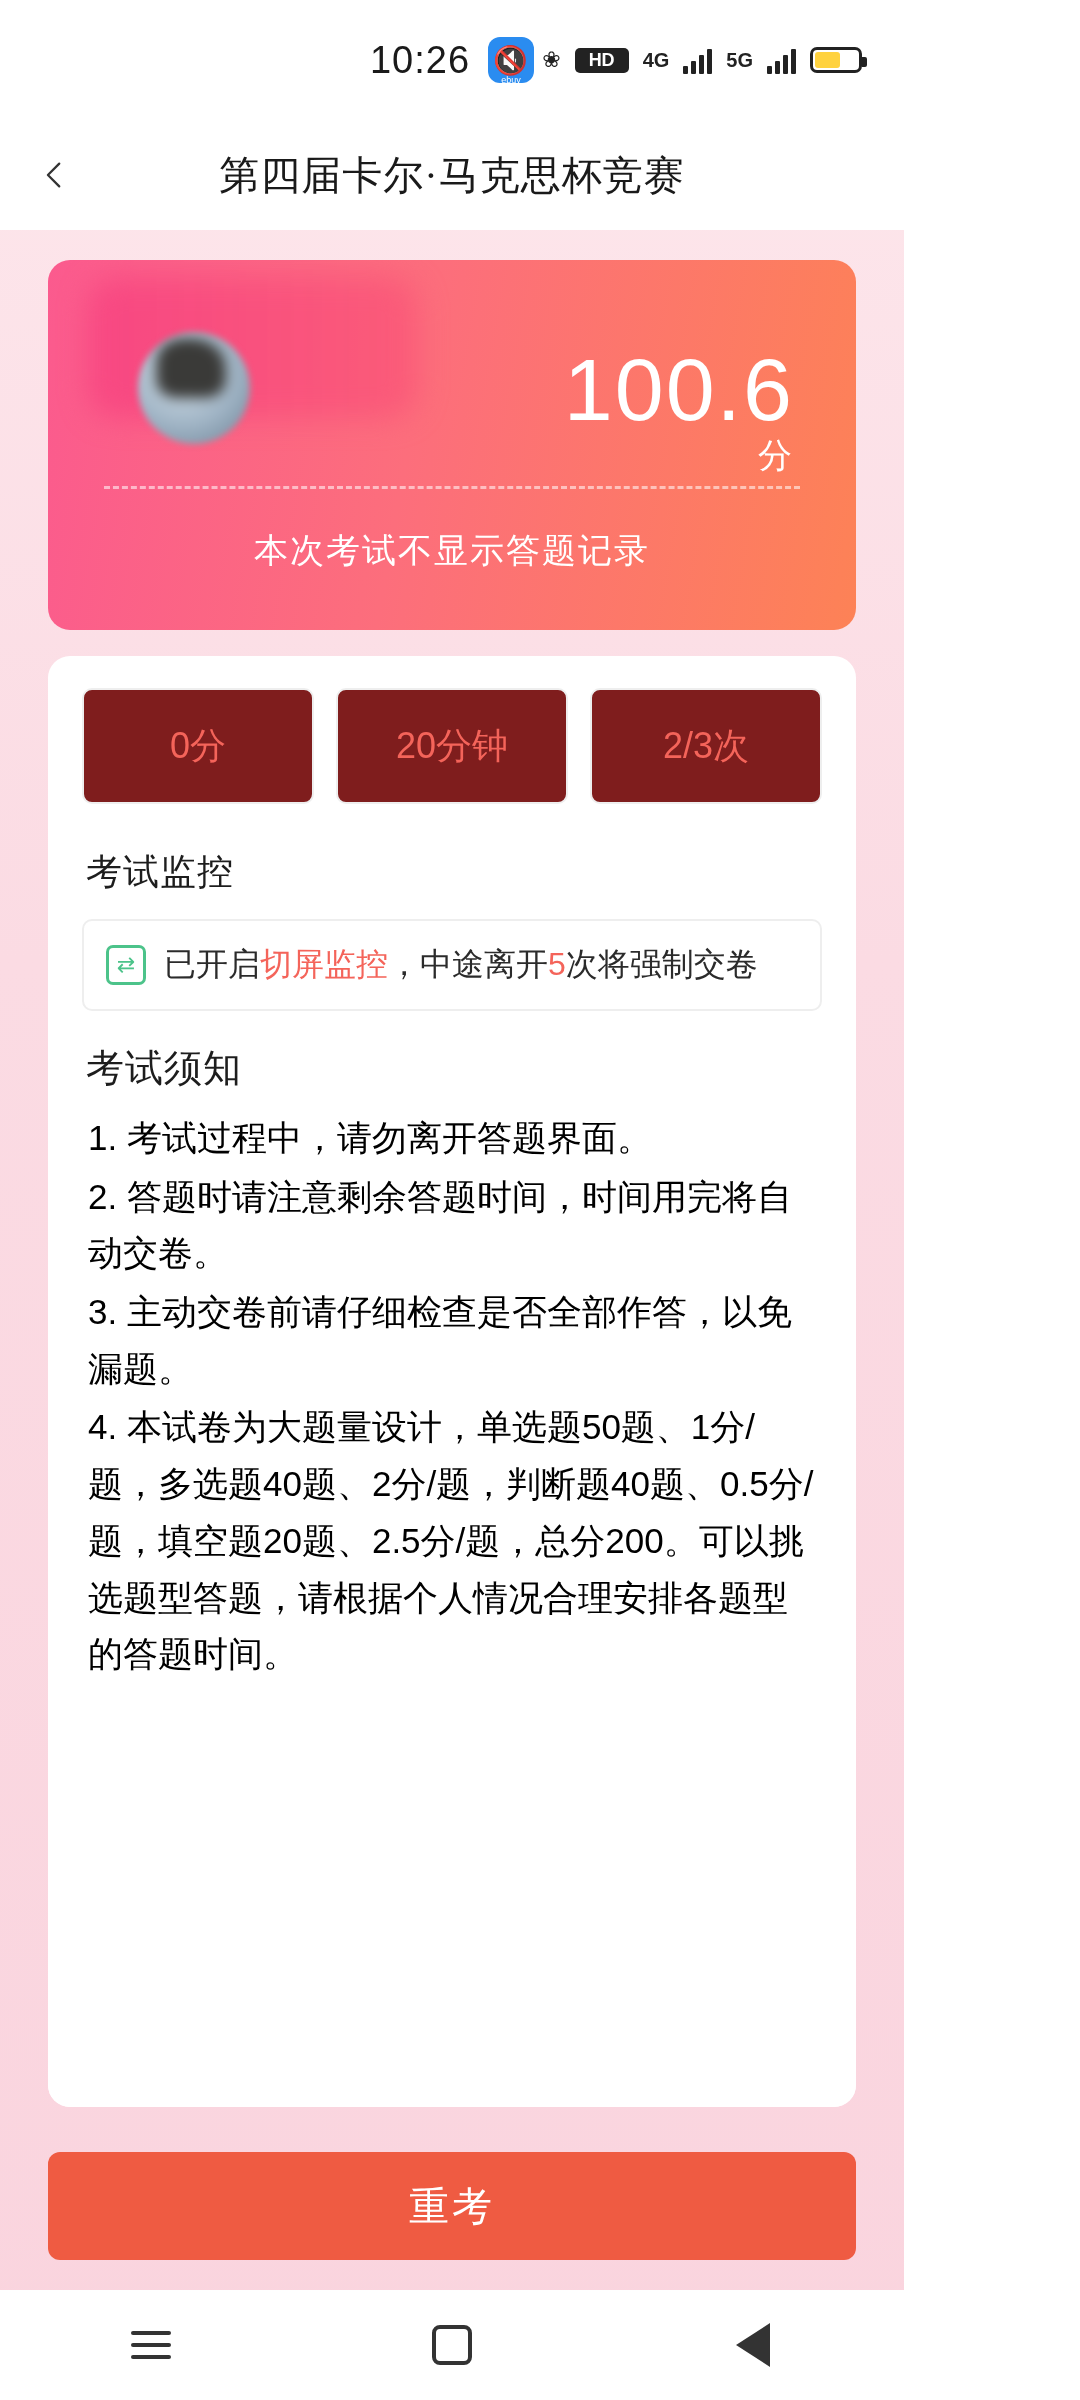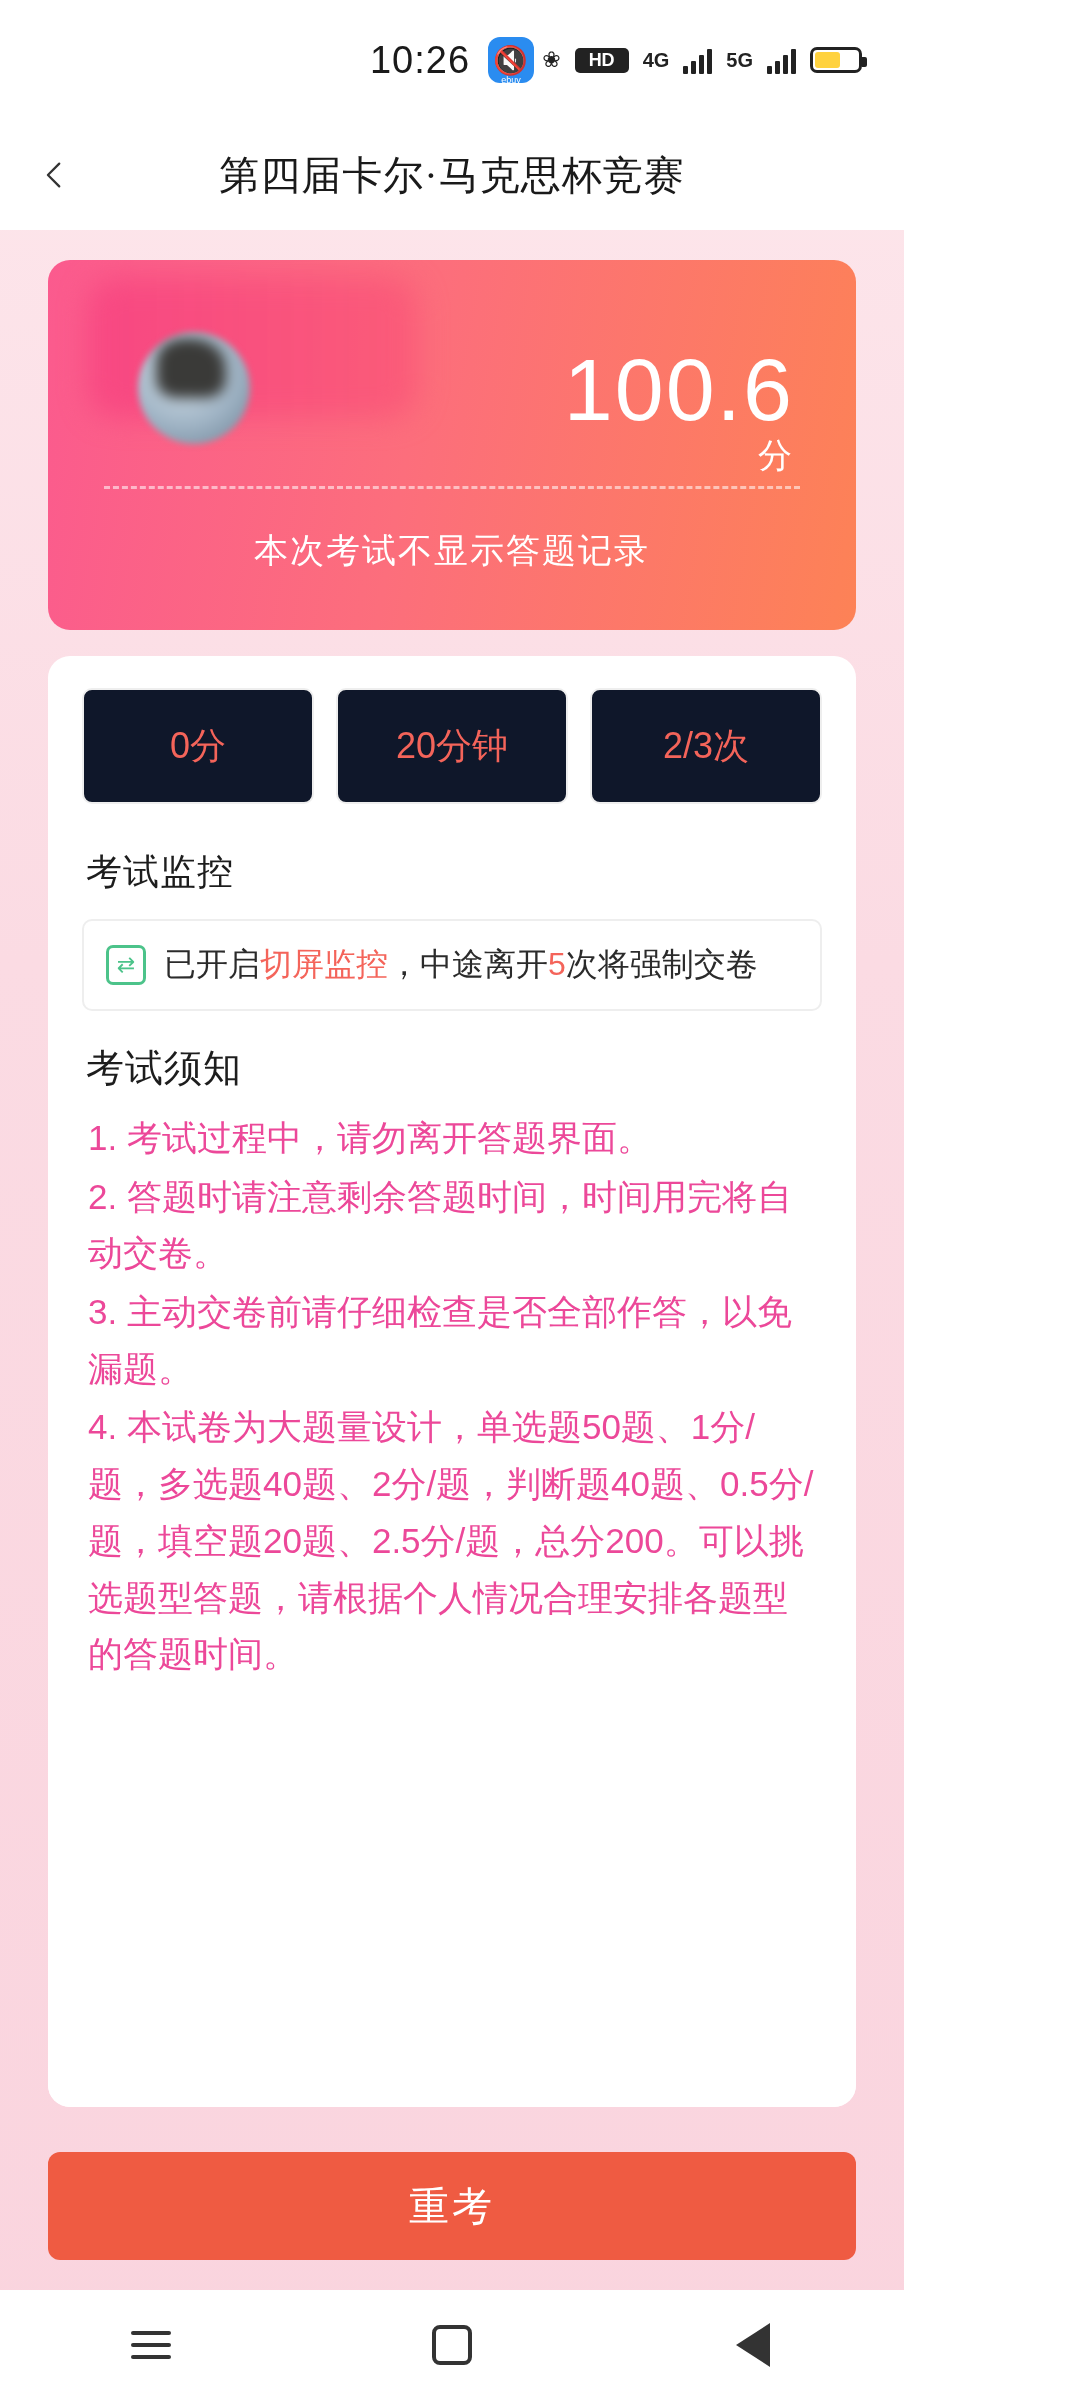--- a/index.html
+++ b/index.html
@@ -184,21 +184,21 @@
   .stat-box {
     flex: 1 1 0;
     height: 116px;
     border: 2px solid #eeeeee;
     border-radius: 10px;
     display: flex;
     align-items: center;
     justify-content: center;
     color: #f4645a;
     font-size: 36px;
-    background: #0f172a;
+    background: #7f1d1d;
   }
   .section-title {
     font-size: 36px;
     color: #1d1d1d;
     margin: 44px 0 22px 4px;
     letter-spacing: 1px;
   }
   .monitor-bar {
     border: 2px solid #eeeeee;
     border-radius: 10px;
@@ -222,21 +222,21 @@
   .hl { color: #f4645a; }
   .notice-title {
     font-size: 38px;
     color: #1d1d1d;
     margin: 32px 0 16px 4px;
     letter-spacing: 1px;
   }
   .notice-list {
     font-size: 35px;
     line-height: 1.62;
-    color: #ec4899;
+    color: #000000;
     padding-left: 6px;
   }
   .notice-list li {
     list-style: none;
     margin-bottom: 2px;
   }
   .fade-mask {
     position: absolute;
     left: 0; right: 0; bottom: 0;
     height: 90px;

